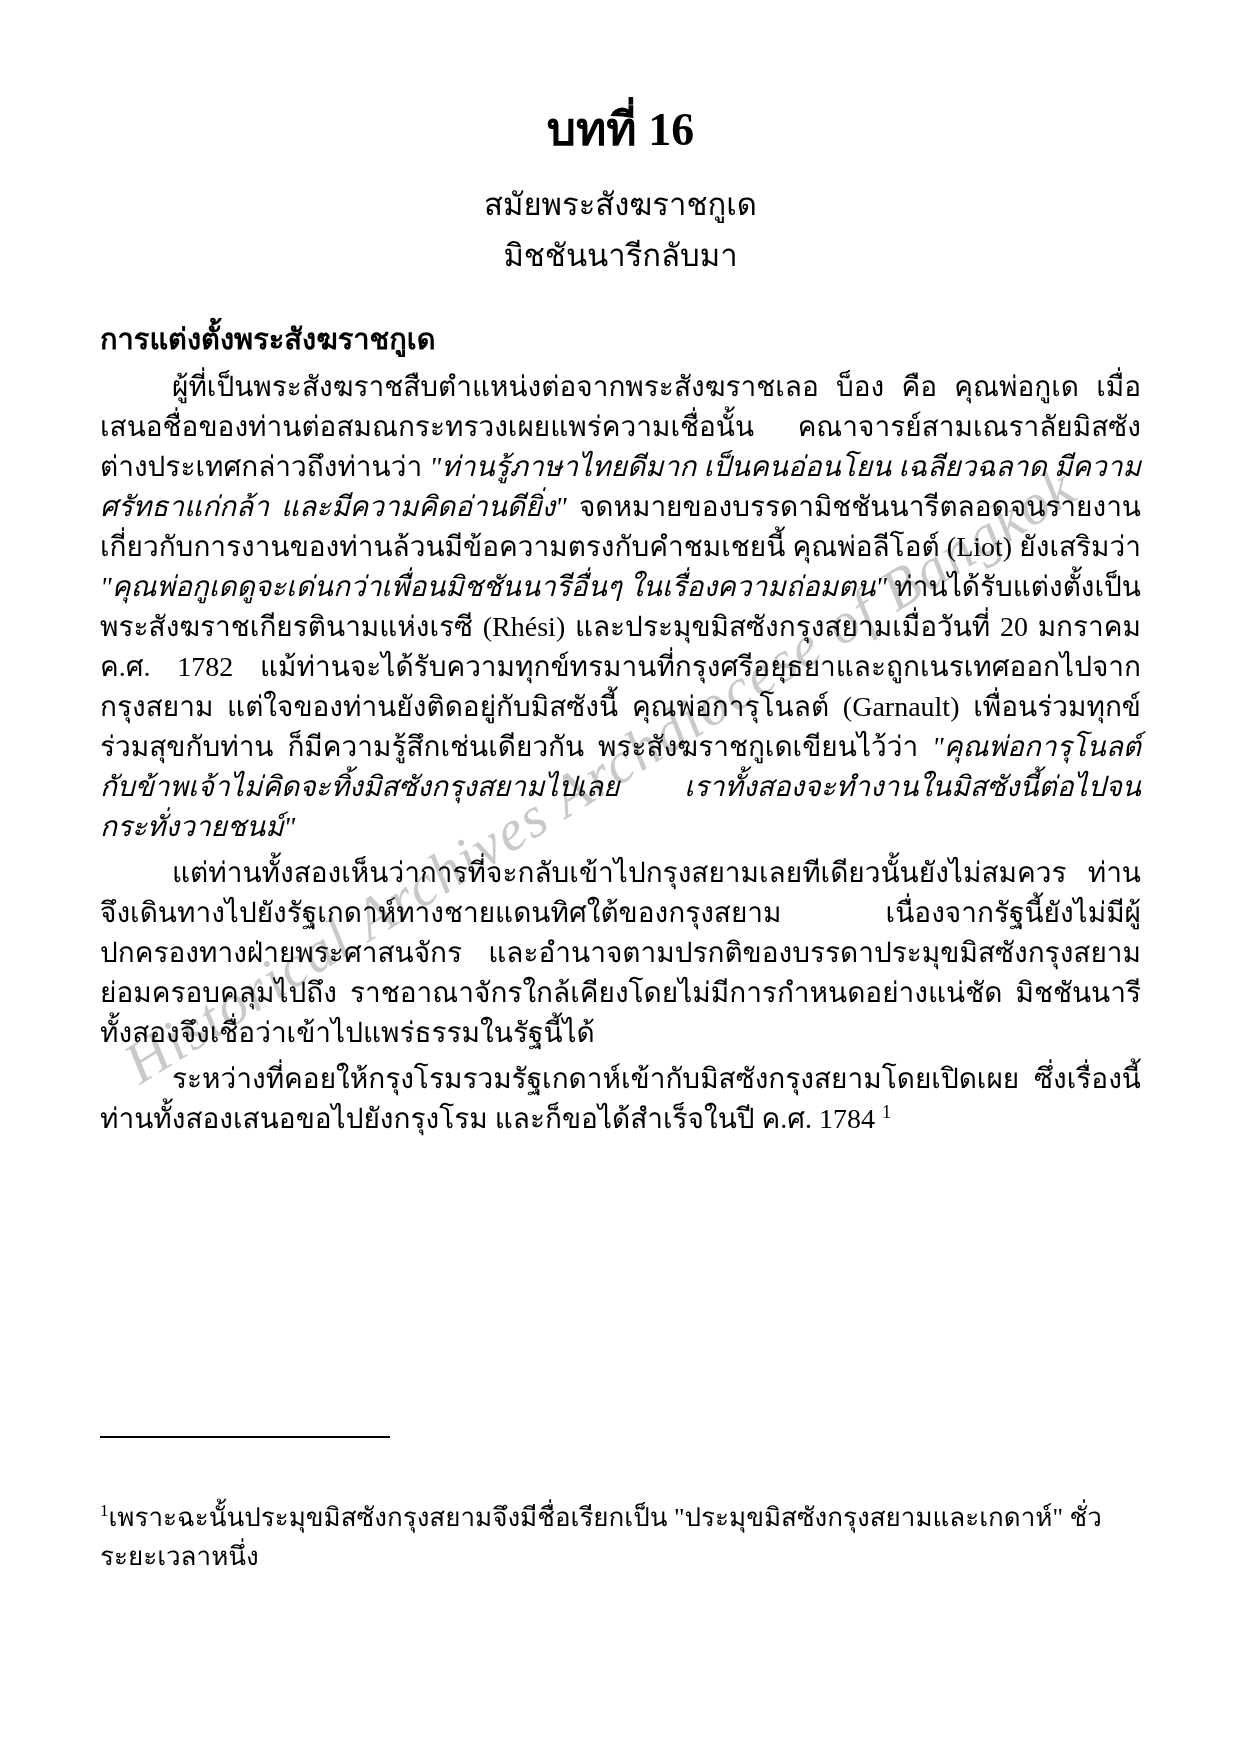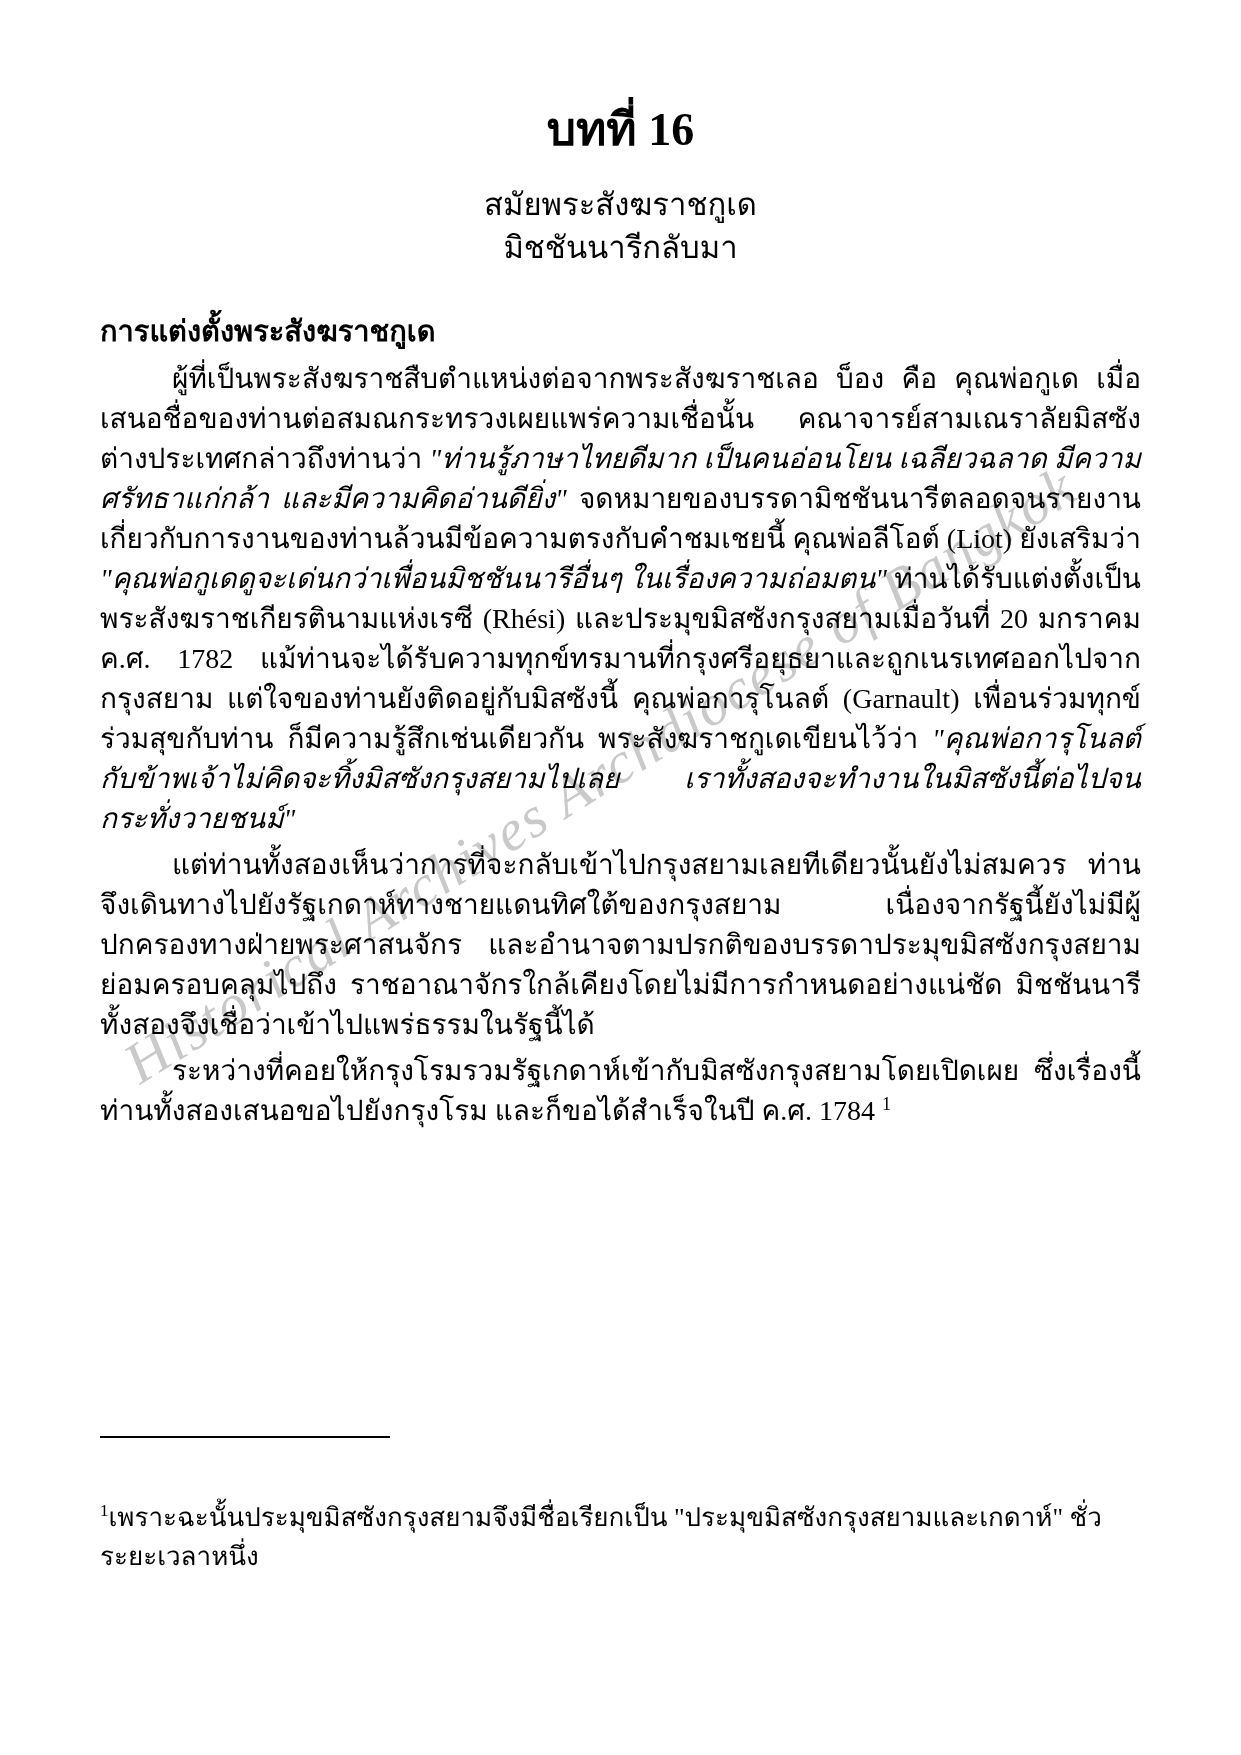--- a/index.html
+++ b/index.html
@@ -41,21 +41,21 @@
     font-weight: bold;
     line-height: 1.3;
   }
   .doc-subtitle {
     margin: 26px 0 0 0;
     text-align: center;
     font-size: 31px;
     font-weight: normal;
     line-height: 1.25;
   }
-  .doc-subtitle + .doc-subtitle { margin-top: 4px; }
+  .doc-subtitle + .doc-subtitle { margin-top: 12px; }
   .section-heading {
     margin: 46px 0 8px 0;
     font-size: 29px;
     font-weight: bold;
     line-height: 1.3;
   }
   .body-para {
     margin: 6px 0 0 0;
     font-size: 28px;
     line-height: 40px;

